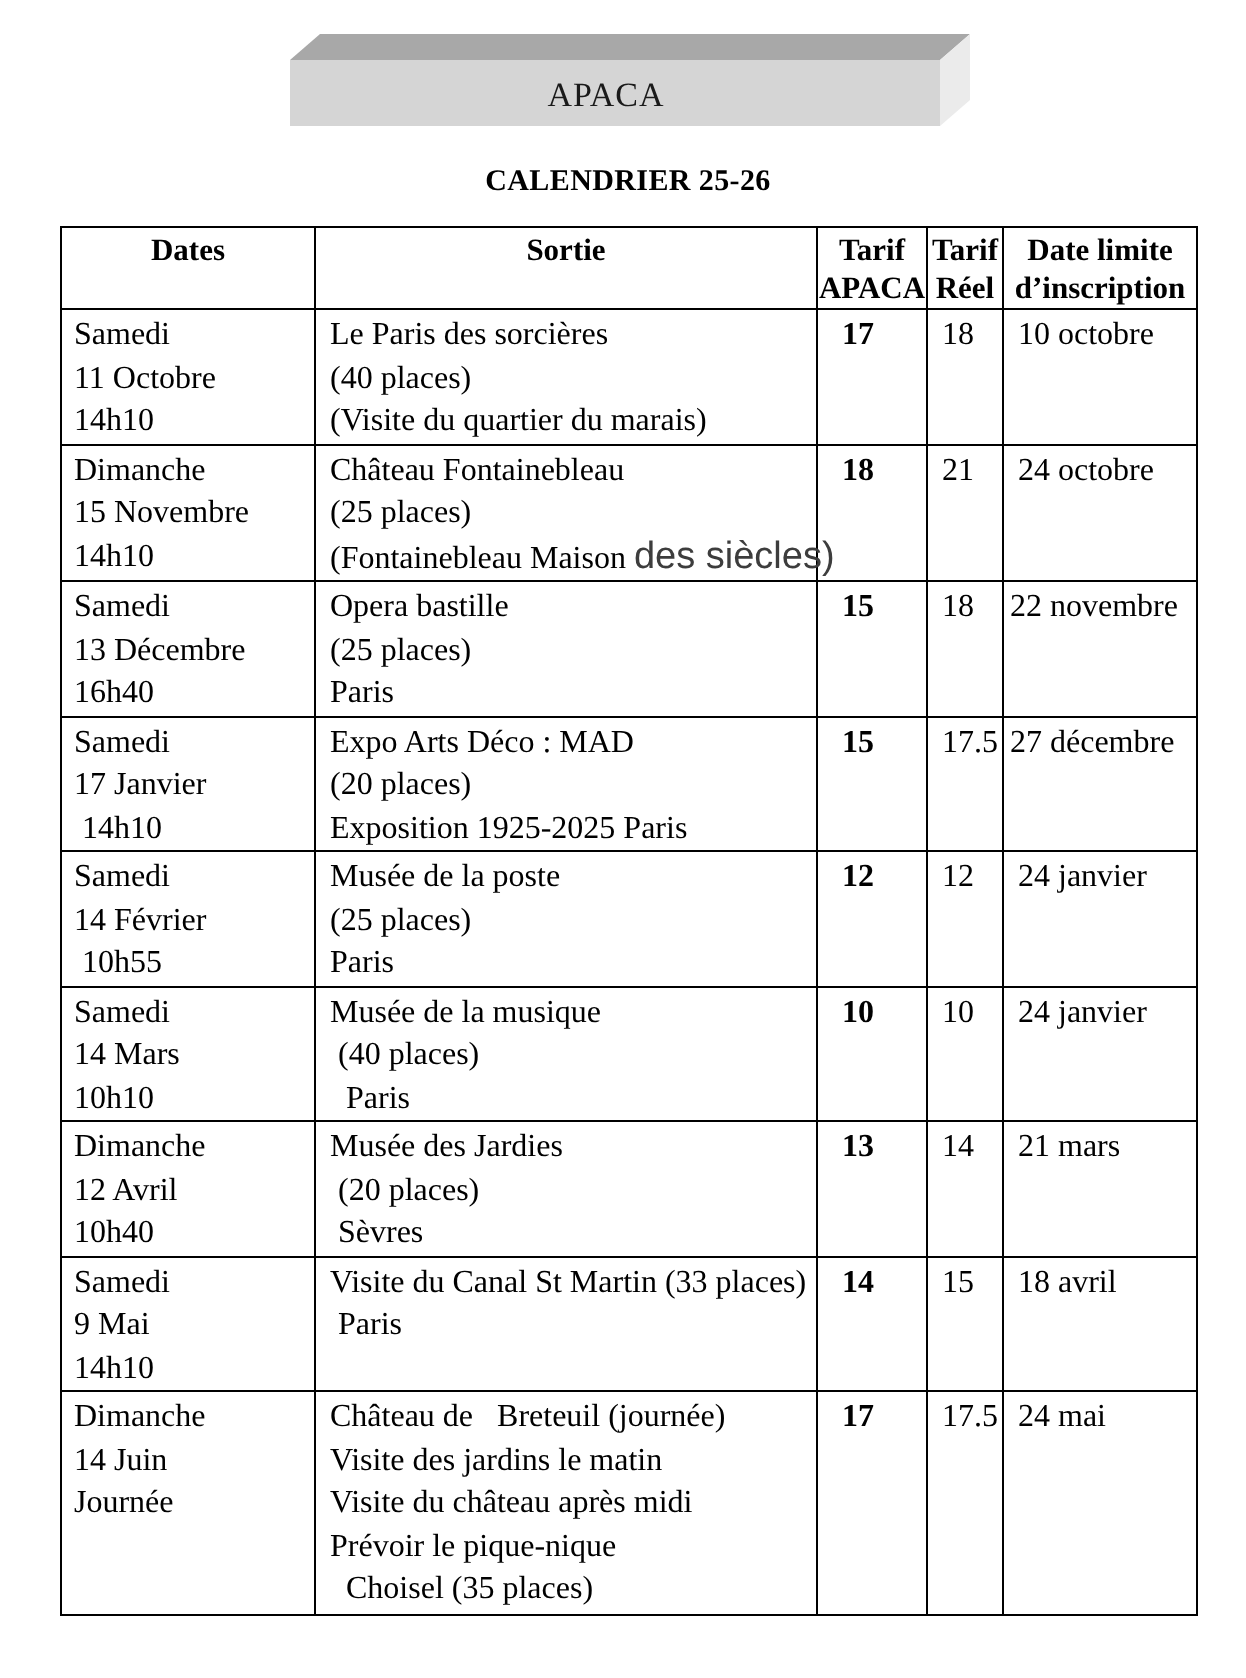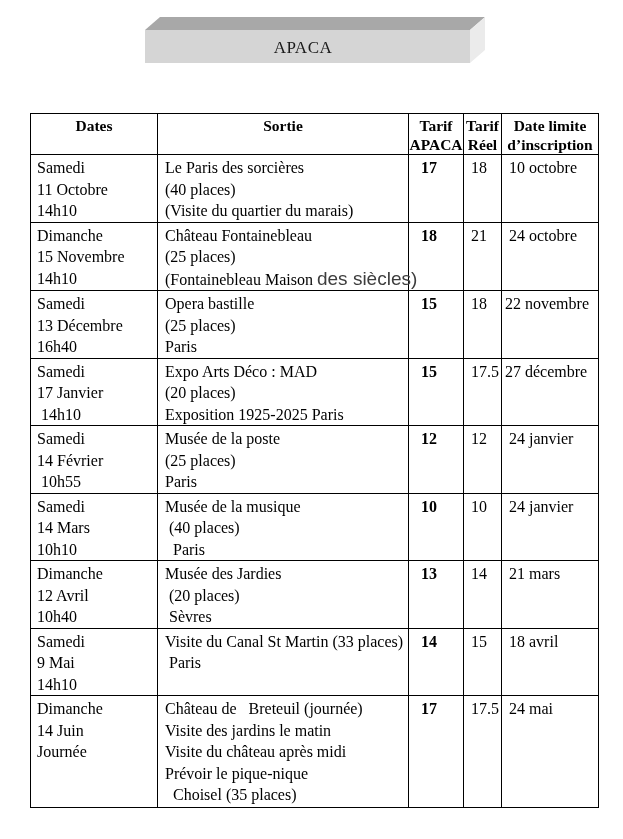--- a/index.html
+++ b/index.html
@@ -82,20 +82,21 @@
 
   <div class="banner">
     <svg width="341" height="47" viewBox="0 0 341 47">
       <polygon points="0,13 15,0 340,0 325,13" fill="#a8a8a8"></polygon>
       <polygon points="325,13 340,0 340,33 325,46" fill="#ebebeb"></polygon>
       <rect x="0" y="13" width="325" height="33" fill="#d5d5d5"></rect>
       <text x="158" y="36" text-anchor="middle">APACA</text>
     </svg>
   </div>
 
+  <div class="doc-title">CALENDRIER 25-26</div>
 
   <table class="calendar">
     <colgroup>
       <col style="width:127px">
       <col style="width:251px">
       <col style="width:55px">
       <col style="width:38px">
       <col style="width:97px">
     </colgroup>
     <thead>

